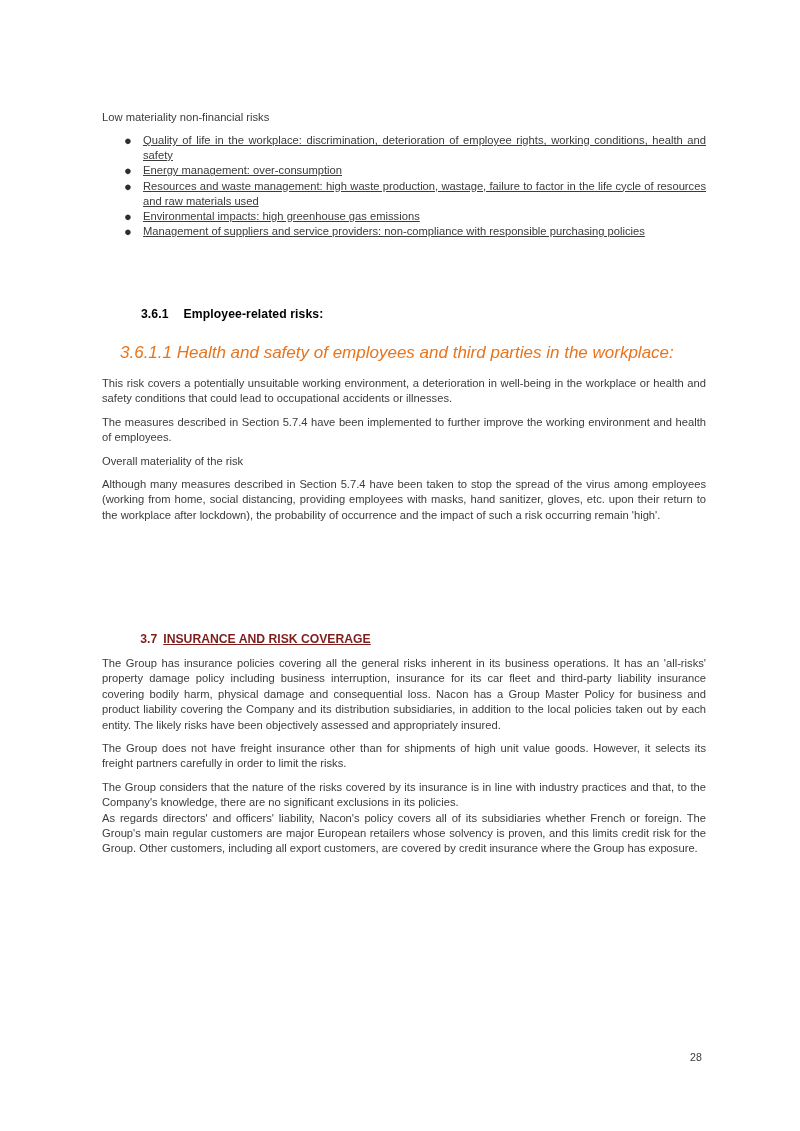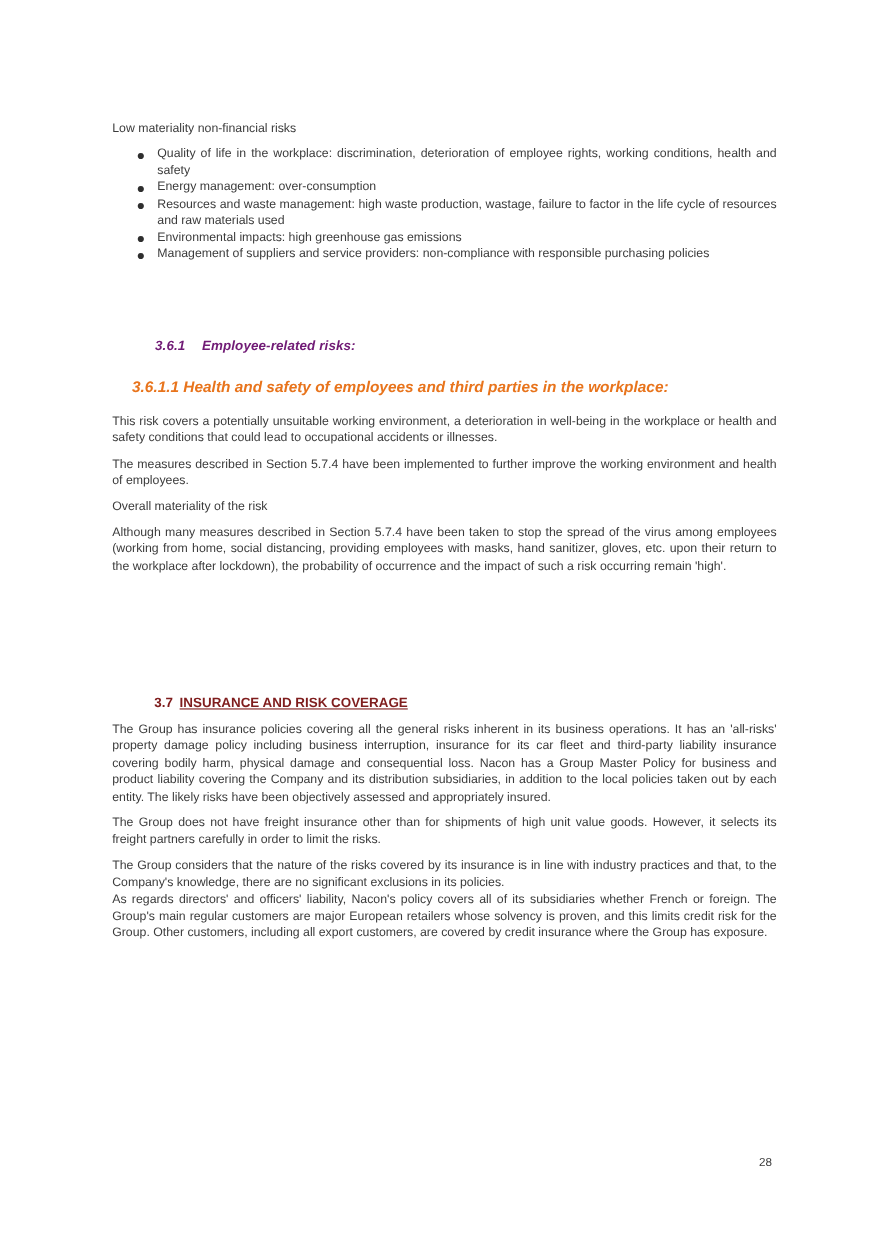--- a/index.html
+++ b/index.html
@@ -58,46 +58,46 @@
   .risk-item .bullet {
     position: absolute;
     left: 22px;
     top: 0px;
     font-size: 13px;
     line-height: 15.2px;
     color: #2e2e2e;
   }
   .risk-item .risk-text {
     display: block;
+    text-decoration: underline;
   }
 
   
   .h3-num {
     margin: 0;
     padding: 0;
     font-size: 12.2px;
     font-weight: bold;
-    color: #701a75;
+    color: #000000;
     letter-spacing: 0.1px;
-    font-style: italic;
   }
   .heading-361 {
     position: absolute;
     left: 18px;
     top: 183px;
     white-space: pre;
   }
   .heading-361 .num { margin-right: 15px; }
 
   .heading-3611 {
     position: absolute;
     left: 18px;
     top: 233px;
-    font-size: 14px;
-    font-weight: bold;
+    font-size: 17px;
+    font-weight: normal;
     font-style: italic;
     color: #e8741c;
     white-space: pre;
   }
 
   .heading-37 {
     position: absolute;
     left: 18px;
     top: 508px;
     font-size: 12.2px;

